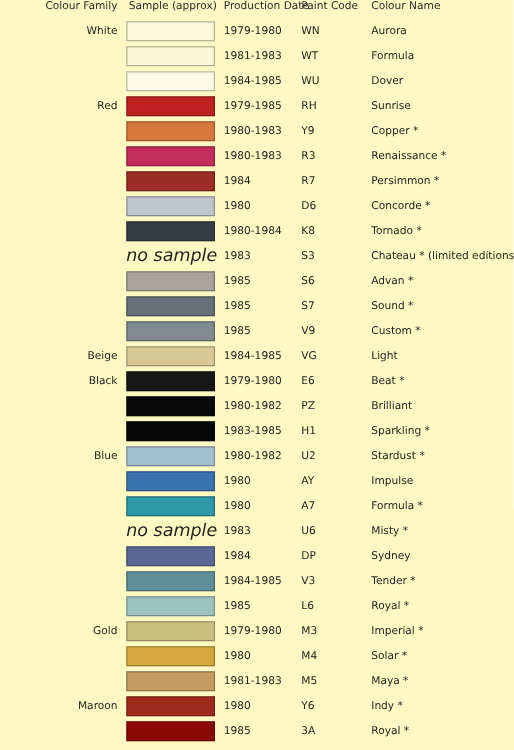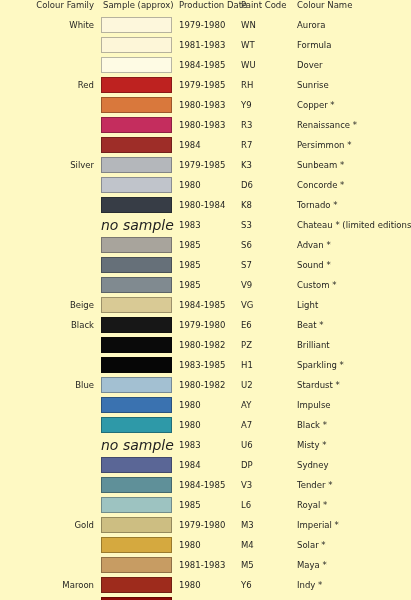--- a/index.html
+++ b/index.html
@@ -170,29 +170,20 @@
         <tr>
           <td class="cell-family"></td>
           <td class="cell-sample">
             <span class="swatch" style="background: rgb(158, 45, 40);"></span>
           </td>
           <td class="cell-date">1984</td>
           <td class="cell-code">R7</td>
           <td class="cell-name">Persimmon *</td>
         </tr>
         <tr>
-          <td class="cell-family">Silver</td>
-          <td class="cell-sample">
-            <span class="swatch" style="background: rgb(180, 183, 187);"></span>
-          </td>
-          <td class="cell-date">1979-1985</td>
-          <td class="cell-code">K3</td>
-          <td class="cell-name">Sunbeam *</td>
-        </tr>
-        <tr>
           <td class="cell-family"></td>
           <td class="cell-sample">
             <span class="swatch" style="background: rgb(192, 196, 203);"></span>
           </td>
           <td class="cell-date">1980</td>
           <td class="cell-code">D6</td>
           <td class="cell-name">Concorde *</td>
         </tr>
         <tr>
           <td class="cell-family"></td>
@@ -293,21 +284,21 @@
           <td class="cell-code">AY</td>
           <td class="cell-name">Impulse</td>
         </tr>
         <tr>
           <td class="cell-family"></td>
           <td class="cell-sample">
             <span class="swatch" style="background: rgb(46, 153, 168);"></span>
           </td>
           <td class="cell-date">1980</td>
           <td class="cell-code">A7</td>
-          <td class="cell-name">Black *</td>
+          <td class="cell-name">Formula *</td>
         </tr>
         <tr>
           <td class="cell-family"></td>
           <td class="cell-sample">
             <span class="nosample">no sample</span>
           </td>
           <td class="cell-date">1983</td>
           <td class="cell-code">U6</td>
           <td class="cell-name">Misty *</td>
         </tr>

